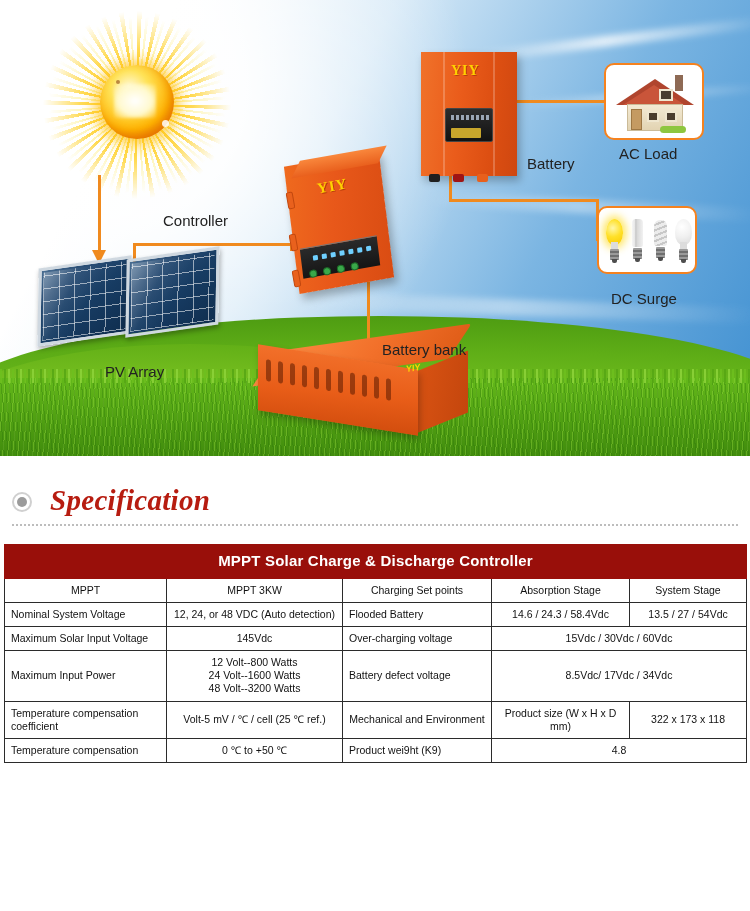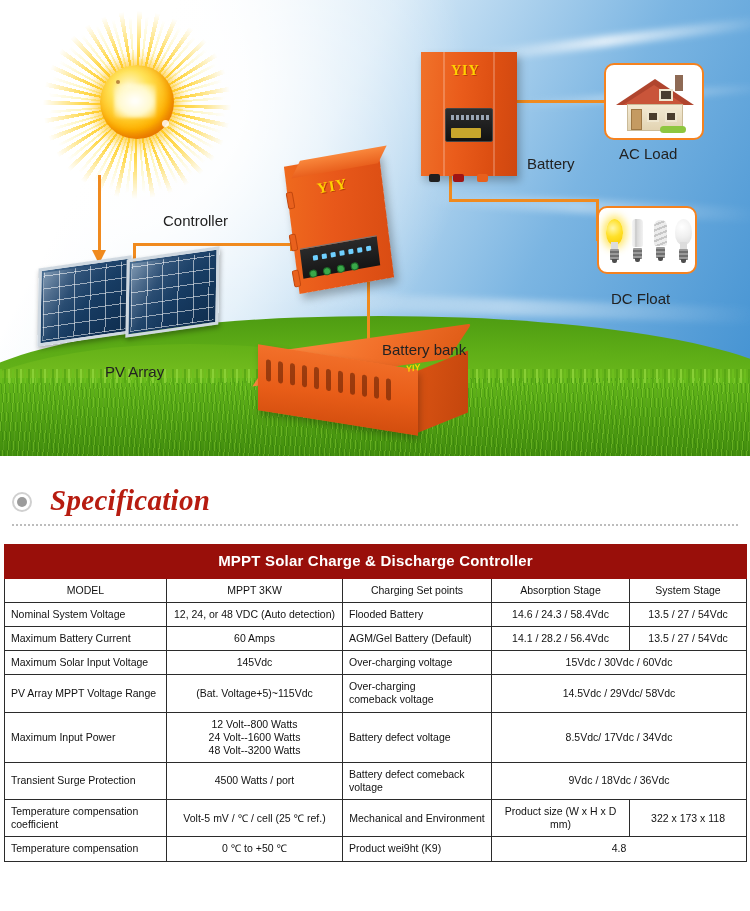--- a/index.html
+++ b/index.html
@@ -467,21 +467,21 @@
             <div class="neck"></div>
             <div class="base"></div>
             <div class="tip"></div>
         </div>
       </div>
     </div>
 
     <div class="dlabel lbl-controller">Controller</div>
     <div class="dlabel lbl-inverter">Battery</div>
     <div class="dlabel lbl-acload">AC Load</div>
-    <div class="dlabel lbl-dcload">DC Float</div>
+    <div class="dlabel lbl-dcload">DC Surge</div>
     <div class="dlabel lbl-pv">PV Array</div>
     <div class="dlabel lbl-battery">Battery bank</div>
   </div>
 
   <div class="spec-head">
     <span class="spec-dot">
         <i></i>
       </span>
     <span class="spec-title">Specification</span>
     <span class="spec-rule"></span>
@@ -494,63 +494,44 @@
           <col class="col2">
           <col class="col3">
           <col class="col4">
           <col class="col5">
       </colgroup>
       <tbody id="spec-body">
           <tr>
             <td class="banner" colspan="5">MPPT Solar Charge &amp; Discharge Controller</td>
           </tr>
           <tr>
-            <td class="c">MODEL</td>
+            <td class="c">MPPT</td>
             <td class="c">MPPT 3KW</td>
             <td class="c">Charging Set points</td>
             <td class="c">Absorption Stage</td>
             <td class="c">System Stage</td>
           </tr>
           <tr>
             <td class="l">Nominal System Voltage</td>
             <td class="c">12, 24, or 48 VDC (Auto detection)</td>
             <td class="l">Flooded Battery</td>
             <td class="c">14.6 / 24.3 / 58.4Vdc</td>
             <td class="c">13.5 / 27  / 54Vdc</td>
           </tr>
           <tr>
-            <td class="l">Maximum Battery Current</td>
-            <td class="c">60 Amps</td>
-            <td class="l">AGM/Gel Battery (Default)</td>
-            <td class="c">14.1 / 28.2 / 56.4Vdc</td>
-            <td class="c">13.5 / 27 / 54Vdc</td>
-          </tr>
-          <tr>
             <td class="l">Maximum Solar Input Voltage</td>
             <td class="c">145Vdc</td>
             <td class="l">Over-charging voltage</td>
             <td class="c" colspan="2">15Vdc / 30Vdc / 60Vdc</td>
           </tr>
           <tr>
-            <td class="l">PV Array MPPT Voltage Range</td>
-            <td class="c">(Bat. Voltage+5)~115Vdc</td>
-            <td class="l">Over-charging<br>comeback voltage</td>
-            <td class="c" colspan="2">14.5Vdc / 29Vdc/ 58Vdc</td>
-          </tr>
-          <tr>
             <td class="l">Maximum Input Power</td>
             <td class="c">12 Volt--800  Watts<br>24 Volt--1600 Watts<br>48 Volt--3200 Watts</td>
             <td class="l">Battery defect voltage</td>
             <td class="c" colspan="2">8.5Vdc/ 17Vdc / 34Vdc</td>
-          </tr>
-          <tr>
-            <td class="l">Transient Surge Protection</td>
-            <td class="c">4500 Watts / port</td>
-            <td class="l">Battery defect comeback<br>voltage</td>
-            <td class="c" colspan="2">9Vdc / 18Vdc / 36Vdc</td>
           </tr>
           <tr>
             <td class="l">Temperature compensation<br>coefficient</td>
             <td class="c">Volt-5 mV / ℃ / cell (25 ℃ ref.)</td>
             <td class="c">Mechanical and Environment</td>
             <td class="c">Product size (W x H x D mm)</td>
             <td class="c">322 x 173 x 118</td>
           </tr>
           <tr>
             <td class="l">Temperature compensation</td>

